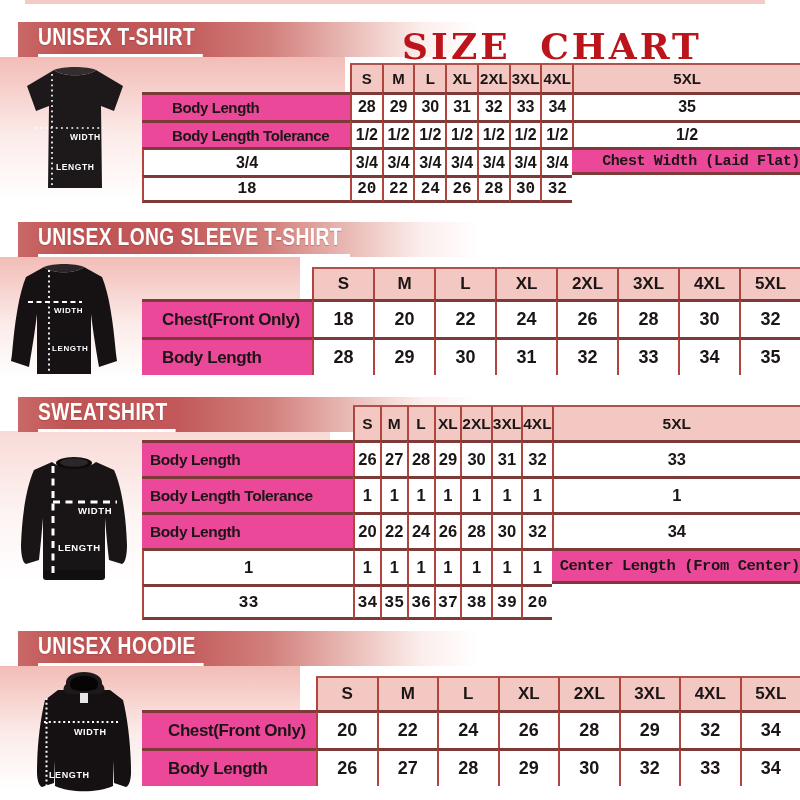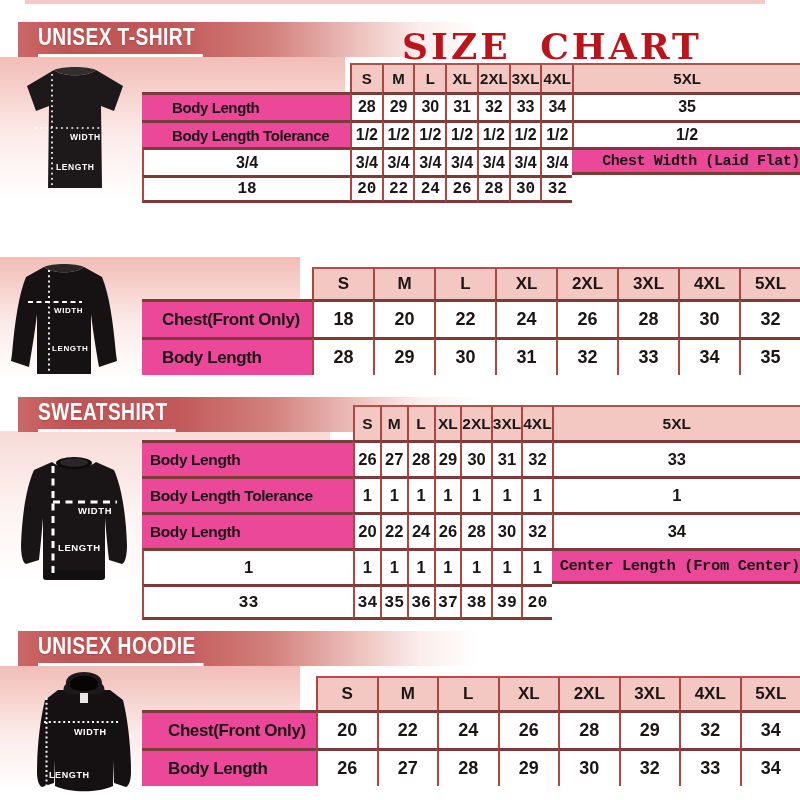--- a/index.html
+++ b/index.html
@@ -63,20 +63,23 @@
   <div class="top-strip"></div>
 
   <div class="wash w1"></div>
   <div class="wash w2"></div>
   <div class="wash w3"></div>
   <div class="wash w4"></div>
 
   <div class="bar b1">
     <span class="bar-text">UNISEX T-SHIRT</span>
   </div>
+  <div class="bar b2">
+    <span class="bar-text">UNISEX LONG SLEEVE T-SHIRT</span>
+  </div>
   <div class="bar b3">
     <span class="bar-text">SWEATSHIRT</span>
   </div>
   <div class="bar b4">
     <span class="bar-text">UNISEX HOODIE</span>
   </div>
 
   <div class="page-title">SIZE CHART</div>
 
   <svg class="garment g1" width="122" height="134" viewBox="0 0 122 134">

